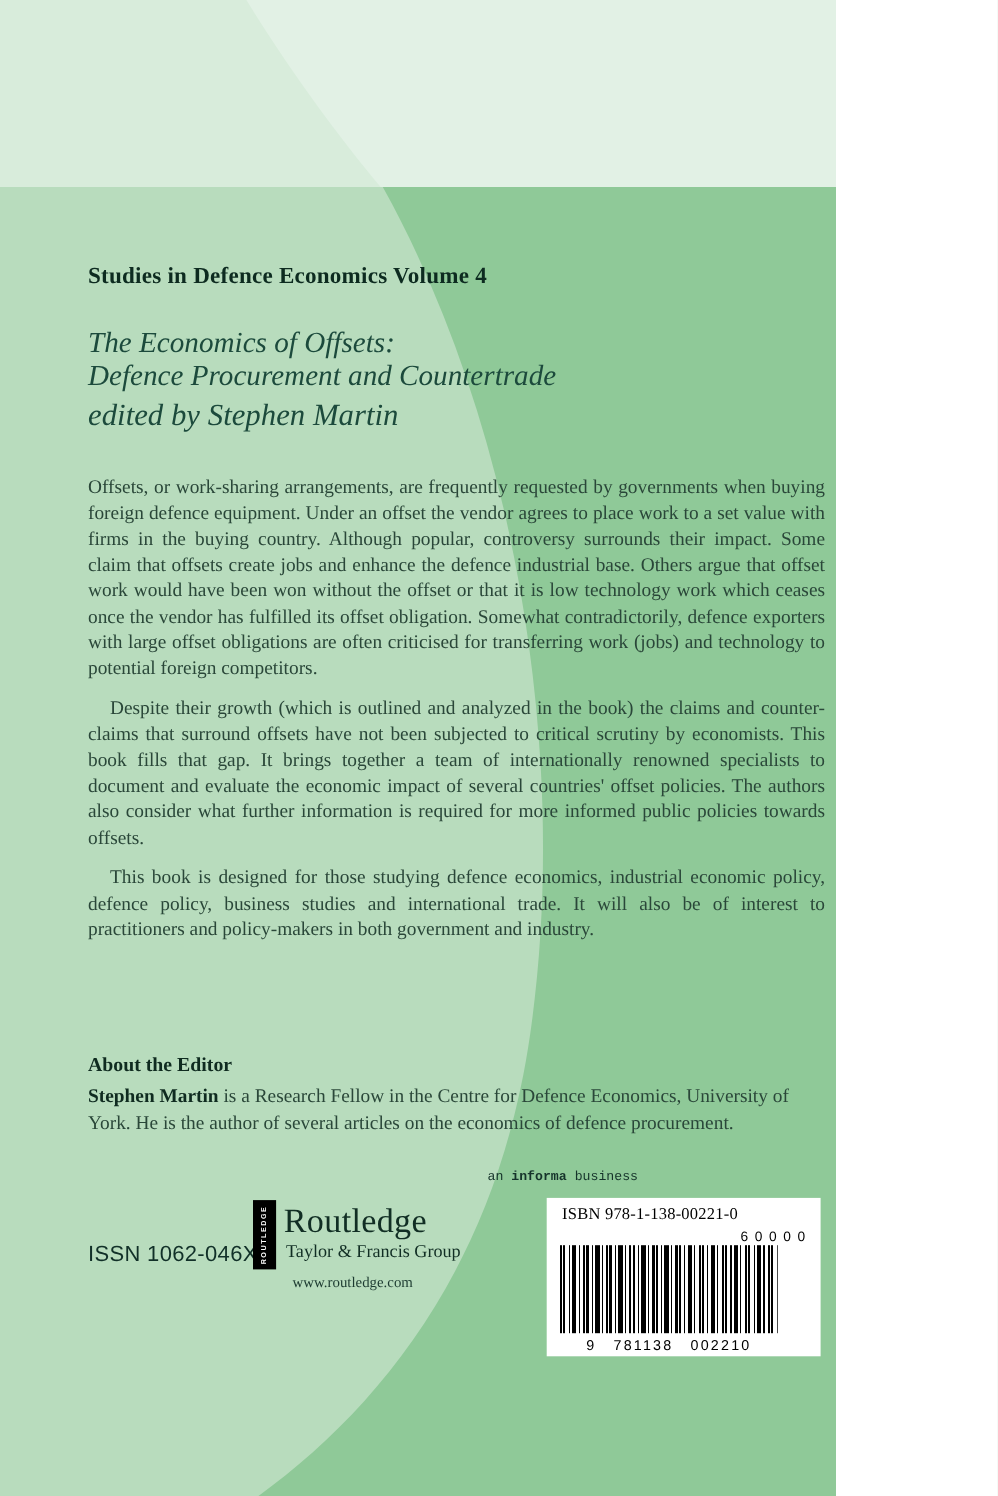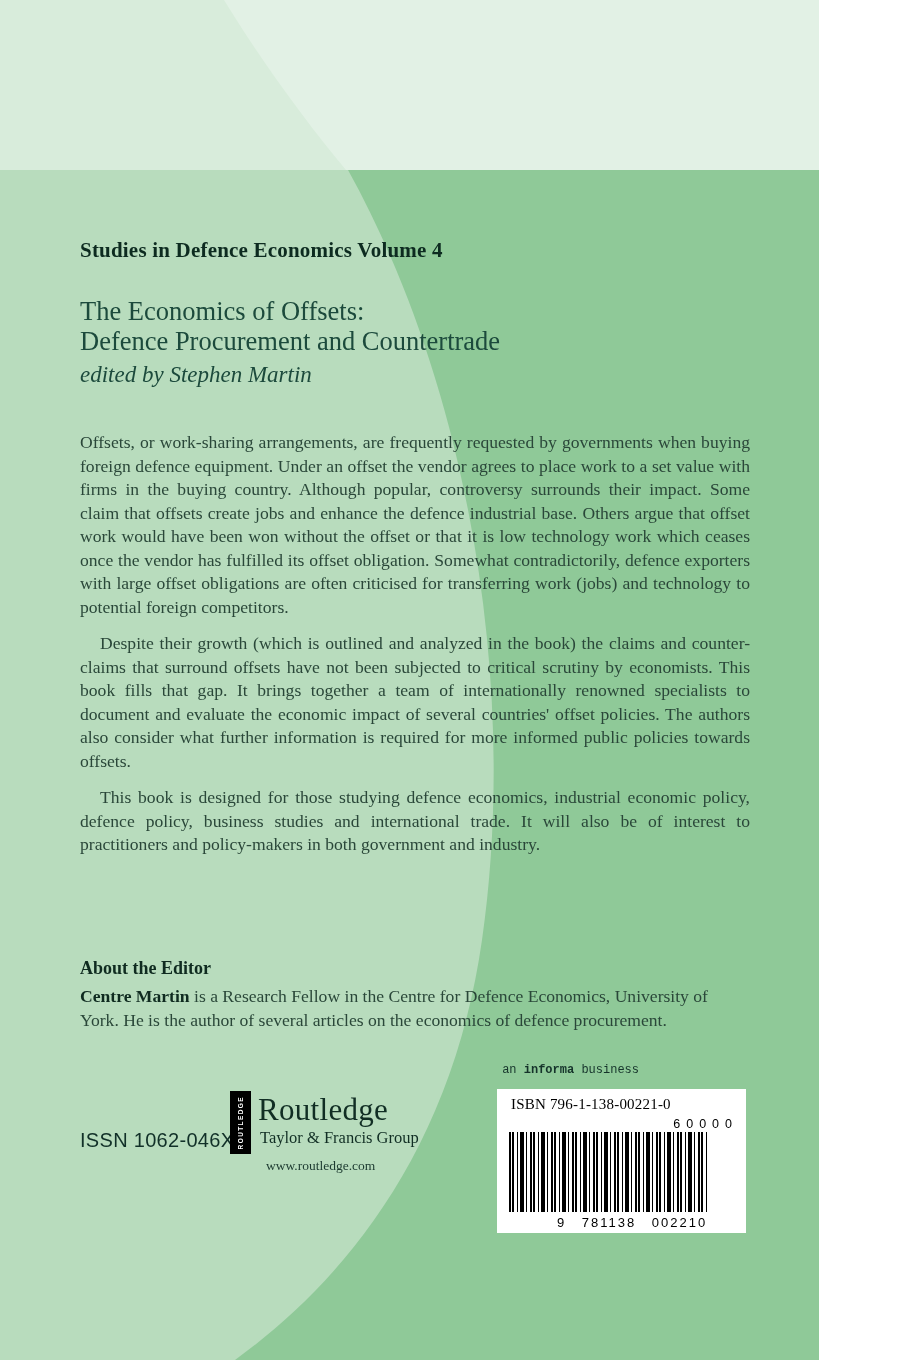--- a/index.html
+++ b/index.html
@@ -1,33 +1,33 @@
 <!DOCTYPE html>
 <html><head>
 <meta charset="utf-8">
 <style>
   html,body{margin:0;padding:0;background:#fff;}
   .page{
     position:relative;
-    width:819px;height:1360px;
+    width:760px;height:1360px;
     overflow:hidden;
     font-family:"Liberation Serif", serif;
     background:#fef9c3;
   }
   .bg-art{position:absolute;top:0;left:0;}
   .abs{position:absolute;}
 
   .series{
     left:80px;top:238px;
     font-size:21px;font-weight:bold;
     color:#0d2b20;letter-spacing:.2px;
   }
   .title-block{left:80px;top:296px;color:#1c4a3c;}
-  .title-line{font-size:26.5px;line-height:30px;}
-  .byline{font-style:italic;font-size:23px;margin-top:6px;color:#1c4a3c;}
+  .title-line{font-style:italic;font-size:26.5px;line-height:30px;}
+  .byline{font-style:italic;font-size:28px;margin-top:6px;color:#1c4a3c;}
 
   .synopsis{left:80px;top:431px;width:670px;color:#2a4739;}
   .synopsis p{
     margin:0 0 13px 0;
     font-size:17.6px;line-height:23.5px;
     text-align:justify;
   }
   .synopsis p.indent{text-indent:20px;}
 
   .about{left:80px;top:958px;width:670px;color:#2a4739;}
@@ -93,21 +93,21 @@
       #000 3px 5px,#fff 5px 8px,
       #000 8px 9px,#fff 9px 11px,
       #000 11px 15px,#fff 15px 17px,
       #000 17px 18px,#fff 18px 21px
     );
   }
   .barcode-digits{
     position:absolute;top:126px;left:0;width:222px;
     text-align:center;
     font-family:"Liberation Sans", sans-serif;
-    font-size:13px;letter-spacing:2px;word-spacing:10px;padding-left:24px;
+    font-size:13px;letter-spacing:2px;word-spacing:10px;
   }
 </style>
 </head>
 <body>
 
 <div class="page">
 
   <svg class="bg-art" width="907" height="1360" viewBox="0 0 907 1360" aria-hidden="true">
     <rect x="0" y="0" width="907" height="1360" fill="#8fc998"></rect>
     <rect x="0" y="0" width="907" height="170" fill="#e2f1e5"></rect>
@@ -124,34 +124,34 @@
   </div>
 
   <div class="abs synopsis">
     <p>Offsets, or work-sharing arrangements, are frequently requested by governments when buying foreign defence equipment. Under an offset the vendor agrees to place work to a set value with firms in the buying country. Although popular, controversy surrounds their impact. Some claim that offsets create jobs and enhance the defence industrial base. Others argue that offset work would have been won without the offset or that it is low technology work which ceases once the vendor has fulfilled its offset obligation. Somewhat contradictorily, defence exporters with large offset obligations are often criticised for transferring work (jobs) and technology to potential foreign competitors.</p>
     <p class="indent">Despite their growth (which is outlined and analyzed in the book) the claims and counter-claims that surround offsets have not been subjected to critical scrutiny by economists. This book fills that gap. It brings together a team of internationally renowned specialists to document and evaluate the economic impact of several countries' offset policies. The authors also consider what further information is required for more informed public policies towards offsets.</p>
     <p class="indent">This book is designed for those studying defence economics, industrial economic policy, defence policy, business studies and international trade. It will also be of interest to practitioners and policy-makers in both government and industry.</p>
   </div>
 
   <div class="abs about">
     <p class="about-heading">About the Editor</p>
-    <p class="about-text"><span class="name">Centre Martin</span><span> is a Research Fellow in the Centre for Defence Economics, University of York. He is the author of several articles on the economics of defence procurement.</span></p>
+    <p class="about-text"><span class="name">Stephen Martin</span><span> is a Research Fellow in the Centre for Defence Economics, University of York. He is the author of several articles on the economics of defence procurement.</span></p>
   </div>
 
   <div class="abs informa"><span>an </span><b>informa</b><span> business</span></div>
 
   <div class="abs issn">ISSN 1062-046X</div>
 
   <div class="abs logo-mark">
     <span>ROUTLEDGE</span>
   </div>
   <div class="abs wordmark">Routledge</div>
   <div class="abs tf-group">Taylor &amp; Francis Group</div>
   <div class="abs site-url">www.routledge.com</div>
 
   <div class="abs isbn-box">
-    <div class="isbn-label">ISBN 796-1-138-00221-0</div>
+    <div class="isbn-label">ISBN 978-1-138-00221-0</div>
     <div class="price-code">60000</div>
     <div class="barcode"></div>
     <div class="barcode-digits">9 781138 002210</div>
   </div>
 
 </div>
 
 </body></html>

